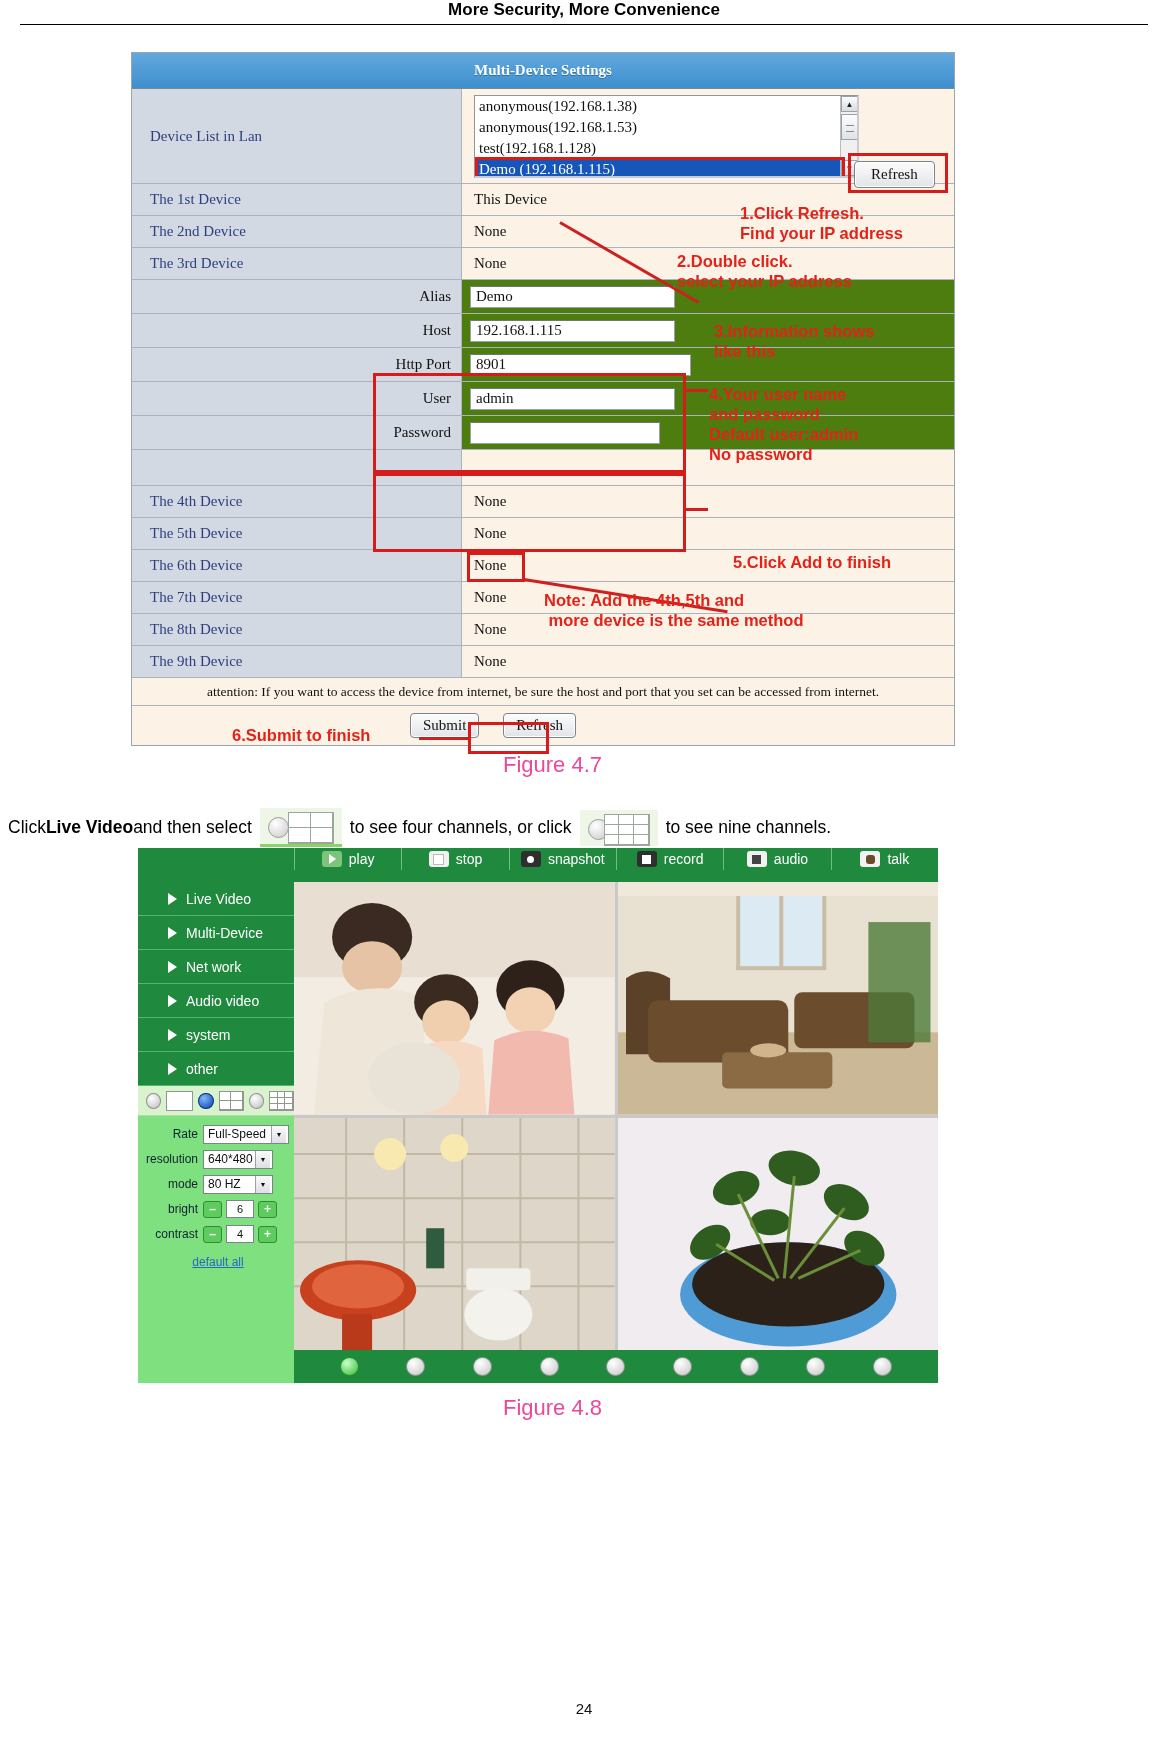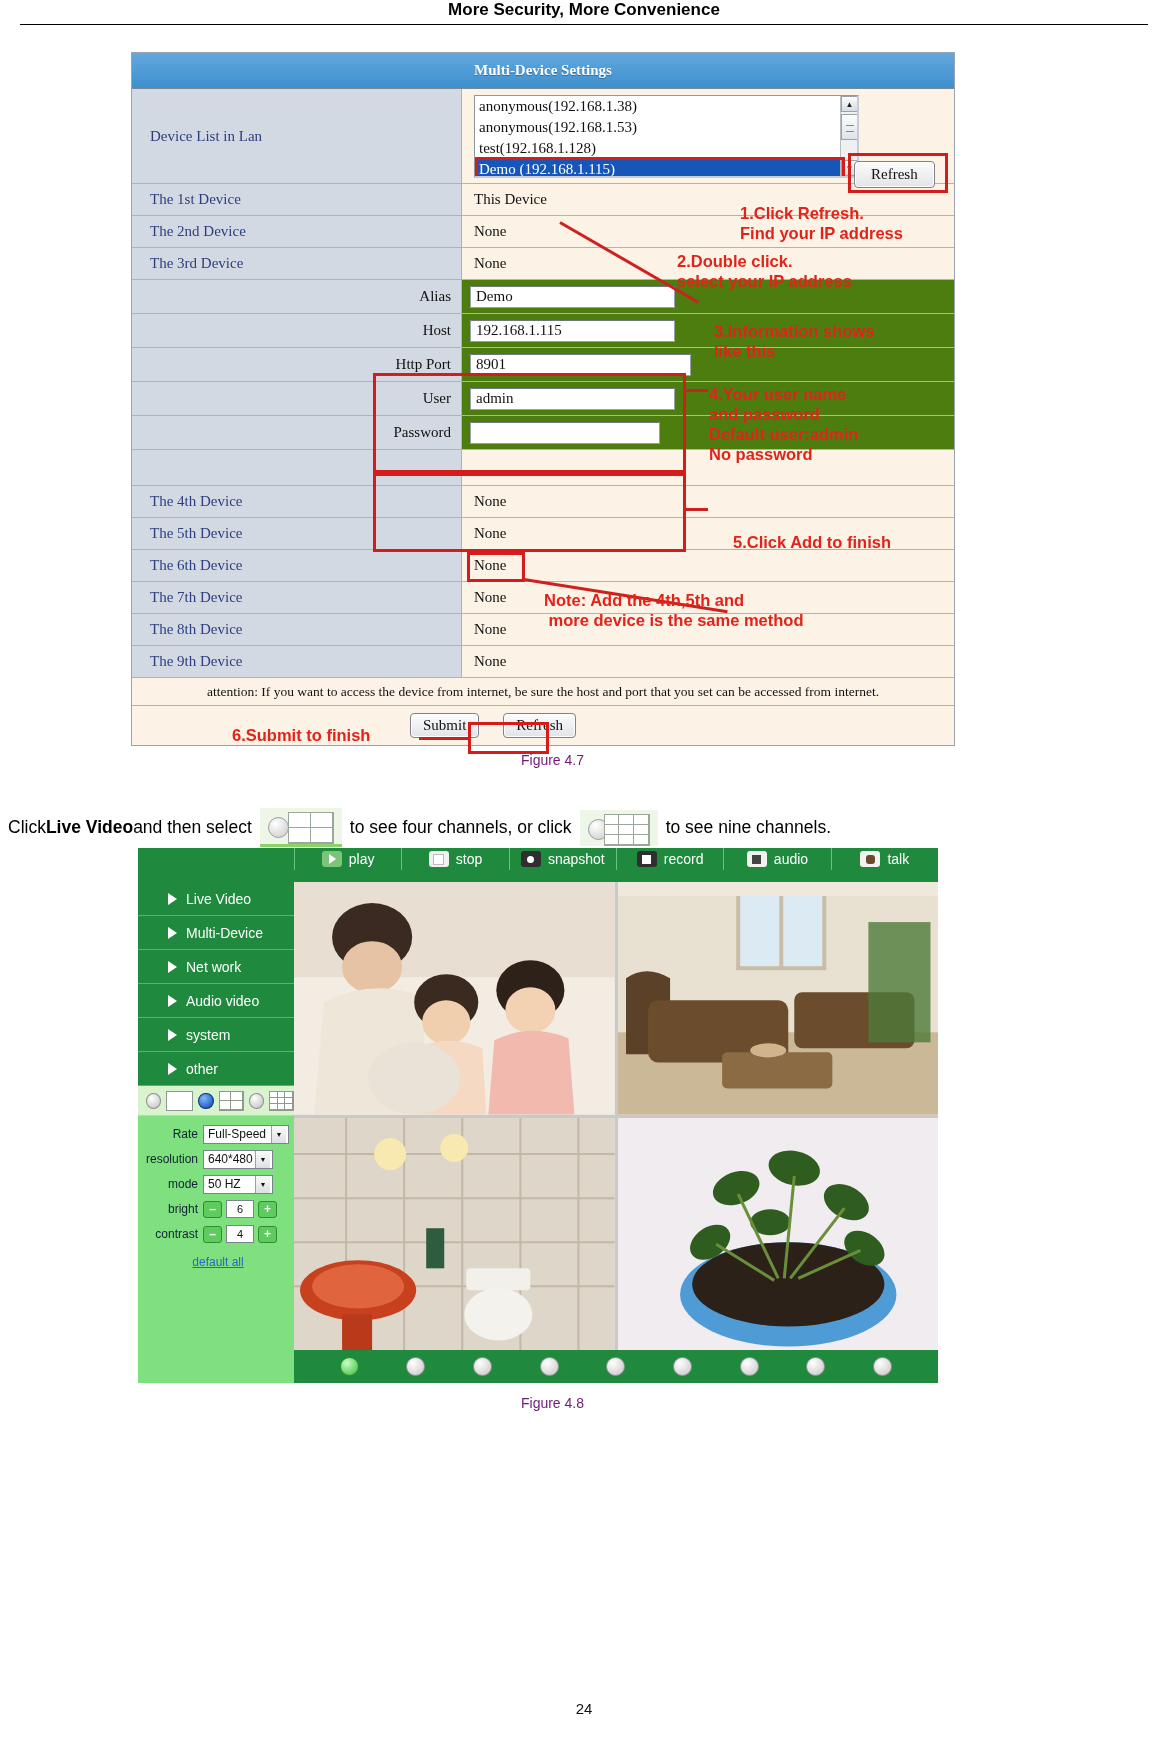--- a/index.html
+++ b/index.html
@@ -124,21 +124,21 @@
   .anno{
     position:absolute;color:#e2231a;font-weight:bold;
     font-family:"Liberation Sans", sans-serif;font-size:16.5px;
     line-height:20px;white-space:pre;
   }
   .annoline{position:absolute;background:#cf2020;height:3px;transform-origin:left center;}
 
   
   .caption{
     position:absolute;width:1105px;text-align:center;
-    font-family:"Liberation Sans", sans-serif;font-size:14px;color:#701a75;
+    font-family:"Liberation Sans", sans-serif;font-size:22px;color:#ec4899;
   }
   
   .sentence{
     position:absolute;left:8px;top:808px;width:1160px;
     font-family:"Liberation Sans", sans-serif;font-size:17.5px;color:#000;
     display:flex;align-items:center;
   }
   .ic-four,.ic-nine{
     display:inline-block;background:#eef6e8;position:relative;
     margin:0 8px;vertical-align:middle;
@@ -382,21 +382,21 @@
   <div class="anno" style="left:608px;top:150px;">1.Click Refresh.
 Find your IP address</div>
   <div class="anno" style="left:545px;top:198px;">2.Double click.
 select your IP address</div>
   <div class="anno" style="left:582px;top:268px;">3.Information shows
 like this</div>
   <div class="anno" style="left:577px;top:331px;">4.Your user name
 and password
 Default user:admin
 No password</div>
-  <div class="anno" style="left:601px;top:479px;">5.Click Add to finish</div>
+  <div class="anno" style="left:601px;top:499px;">5.Click Add to finish</div>
   <div class="anno" style="left:412px;top:537px;">Note: Add the 4th,5th and
  more device is the same method</div>
   <div class="anno" style="left:100px;top:672px;">6.Submit to finish</div>
 </div>
 
 <div class="caption" style="top:752px;">Figure 4.7</div>
 
 <div class="sentence">
   <span>Click </span>
   <b>Live Video</b>
@@ -533,21 +533,21 @@
       <div class="ctrl-row">
         <span class="ctrl-lab">resolution</span>
         <span class="selbox" style="width:70px;">
           <span>640*480</span>
           <span class="arr">▼</span>
         </span>
       </div>
       <div class="ctrl-row">
         <span class="ctrl-lab">mode</span>
         <span class="selbox" style="width:70px;justify-content:center;">
-          <span>50 HZ</span>
+          <span>80 HZ</span>
           <span class="arr">▼</span>
         </span>
       </div>
       <div class="ctrl-row">
         <span class="ctrl-lab">bright</span>
         <span class="pm">–</span>
         <span class="numbox">6</span>
         <span class="pm">+</span>
       </div>
       <div class="ctrl-row">

